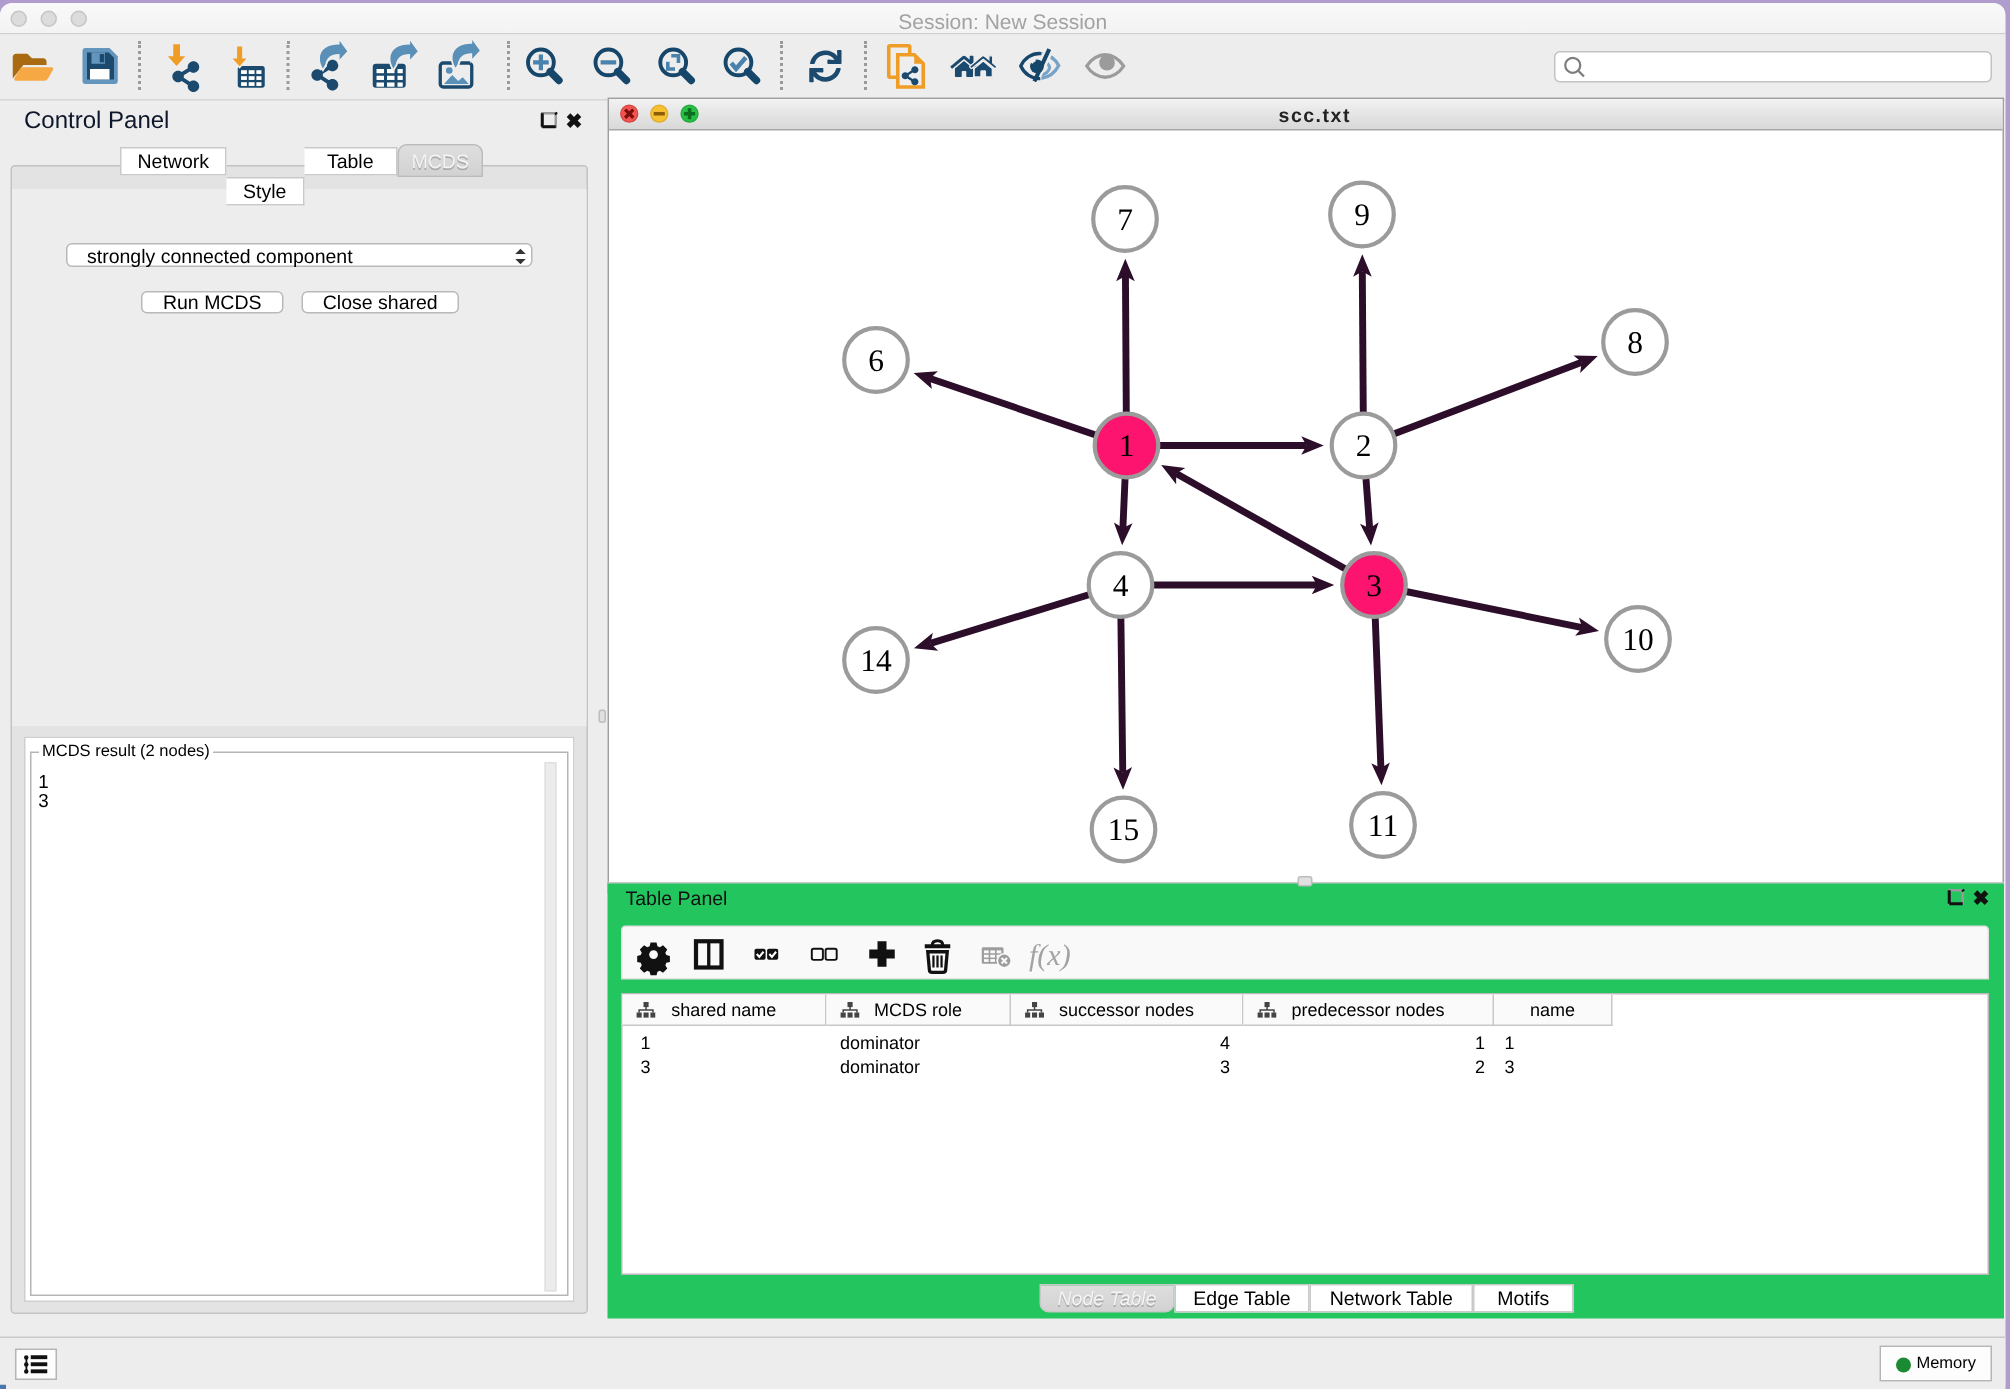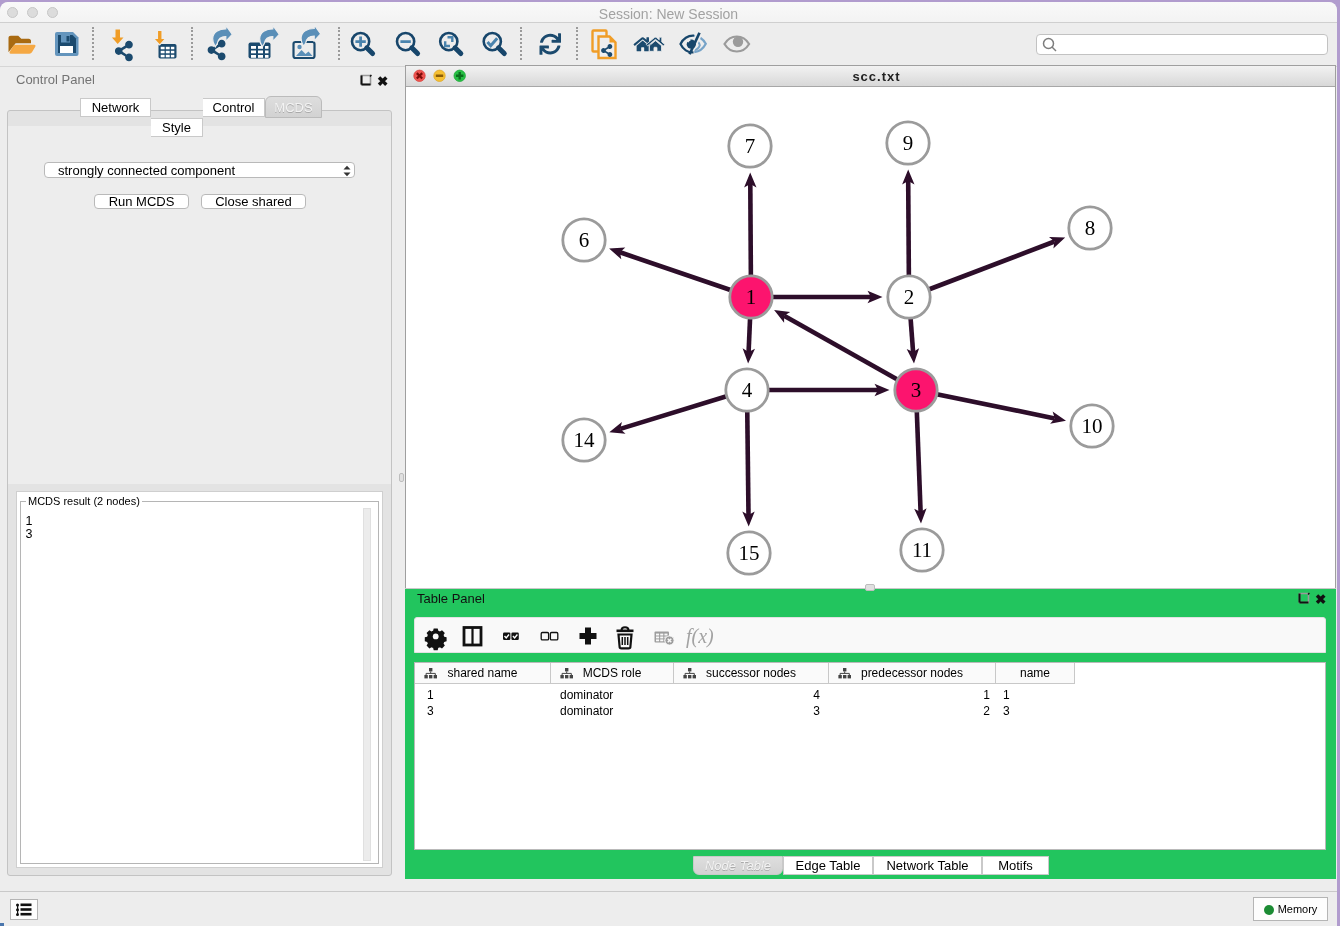--- a/index.html
+++ b/index.html
@@ -8,21 +8,21 @@
 #win { position:absolute; left:0; top:2px; width:1337px; height:924px; background:#ededed; border-radius:8px 8px 0 0; overflow:hidden; }
 
 #titlebar { position:absolute; left:0; top:0; width:100%; height:21px; background:linear-gradient(#f9f9f9,#f3f3f3); border-bottom:1px solid #cfcfcf; border-radius:8px 8px 0 0; }
 .tl { position:absolute; top:5px; width:11px; height:11px; border-radius:50%; background:#dcdcdc; border:1px solid #c6c6c6; }
 #title-text { position:absolute; top:4px; left:0; width:100%; text-align:center; font-size:14px; color:#a2a2a2; }
 
 #toolbar { position:absolute; left:0; top:21px; width:100%; height:44px; background:#ededed; border-bottom:1px solid #d6d6d6; }
 .sep { position:absolute; top:4px; height:33px; width:0; border-left:2px dotted #9a9a9a; }
 #search { position:absolute; left:1036px; top:11px; width:292px; height:21px; background:#fff; border:1px solid #c2c2c2; border-radius:4px; }
 
-#cp-title { position:absolute; left:16px; top:70px; font-size:13px; color:#737373; }
+#cp-title { position:absolute; left:16px; top:70px; font-size:16px; color:#0f172a; }
 #cp-panel { position:absolute; left:7px; top:108px; width:385px; height:766px; border:1px solid #c3c3c3; border-radius:3px; background:#e3e3e3; }
 .tabrow { position:absolute; z-index:5; }
 .tab { position:absolute; top:0; height:19px; background:#fff; border:1px solid #c9c9c9; font-size:13px; text-align:center; color:#000; line-height:18px; }
 .tabsel { background:linear-gradient(#dedede,#d2d2d2); color:#f3f3f3; text-shadow:0 1px 0 #aaa; border-radius:6px 6px 0 0; border:1px solid #bbb; }
 #cp-content { position:absolute; left:8px; top:124px; width:383px; height:358px; background:#ededed; }
 #opt-label { position:absolute; left:0; top:135px; width:400px; text-align:center; font-size:13px; color:#000; }
 #opt-select { position:absolute; left:44px; top:160px; width:311px; height:16px; background:#fff; border:1px solid #b9b9b9; border-radius:4px; font-size:13px; line-height:15px; padding-left:13px; color:#000; }
 .btn { position:absolute; height:15px; background:#fff; border:1px solid #b9b9b9; border-radius:4px; font-size:13px; text-align:center; line-height:14px; color:#000; }
 #result-box { position:absolute; left:16px; top:489px; width:367px; height:377px; background:#fff; border:1px solid #cfcfcf; }
 #result-legend { position:absolute; left:9px; top:3px; font-size:11px; color:#000; background:#fff; padding:0 2px; }
@@ -198,21 +198,21 @@
   <div id="cp-title">Control Panel</div>
   <svg class="abs" style="left:360px; top:71px;" width="36" height="14" viewBox="0 0 36 14">
     <path d="M1.5 2.5 h9 v9 h-9 Z" fill="none" stroke="#9a9a9a" stroke-width="1.6"></path>
     <path d="M1.5 11.5 h9 M1.5 2.5 v9 M10.2 2.2 l1 1" stroke="#111" stroke-width="2"></path>
     <text x="17" y="12.5" font-size="13.5" font-weight="bold" fill="#111" font-family="Liberation Sans">✖</text>
   </svg>
   <div id="cp-panel"></div>
   <div class="tabrow">
     <div class="tab" style="left:80px; top:96px; width:71px;">Network</div>
     <div class="tab" style="left:151px; top:96px; width:52px; border-left:none;margin-top:20px;">Style</div>
-    <div class="tab" style="left:203px; top:96px; width:62px; border-left:none;">Control</div>
+    <div class="tab" style="left:203px; top:96px; width:62px; border-left:none;">Table</div>
     <div class="tab tabsel" style="left:265px; top:94px; width:57px; height:22px; line-height:22px;">MCDS</div>
   </div>
   <div id="cp-content"></div>
   <div id="opt-select">strongly connected component</div>
   <svg class="abs" style="left:342px; top:163px;" width="10" height="12" viewBox="0 0 10 12">
     <path d="M1.5 4.4 L5 0.8 L8.5 4.4 Z" fill="#333"></path>
     <path d="M1.5 7.6 L5 11.2 L8.5 7.6 Z" fill="#333"></path>
   </svg>
   <div class="btn" style="left:94px; top:192px; width:95px;">Run MCDS</div>
   <div class="btn" style="left:201px; top:192px; width:105px;">Close shared</div>

